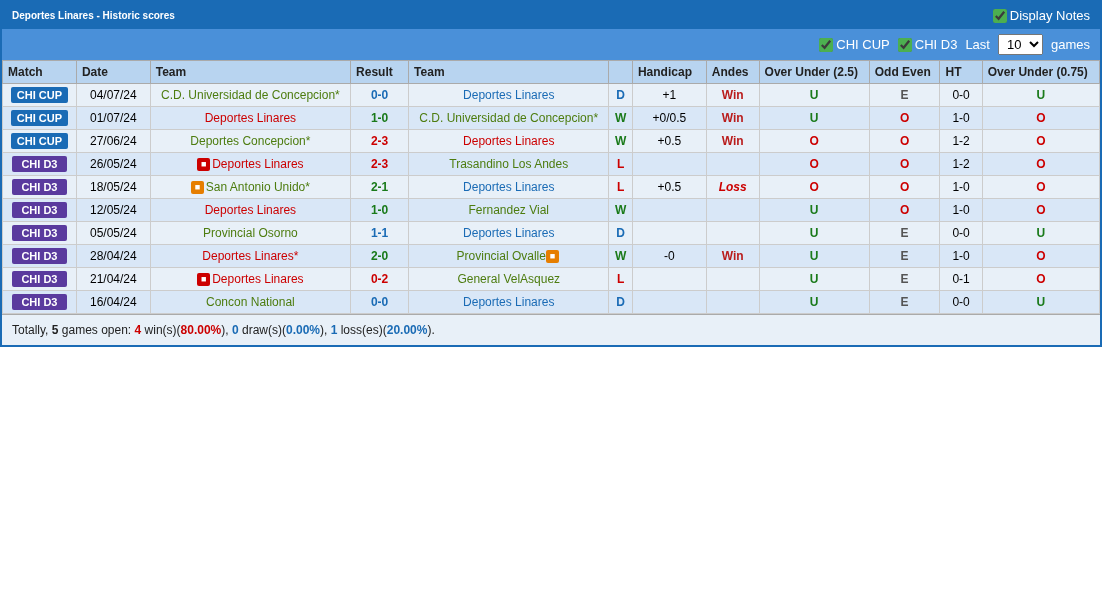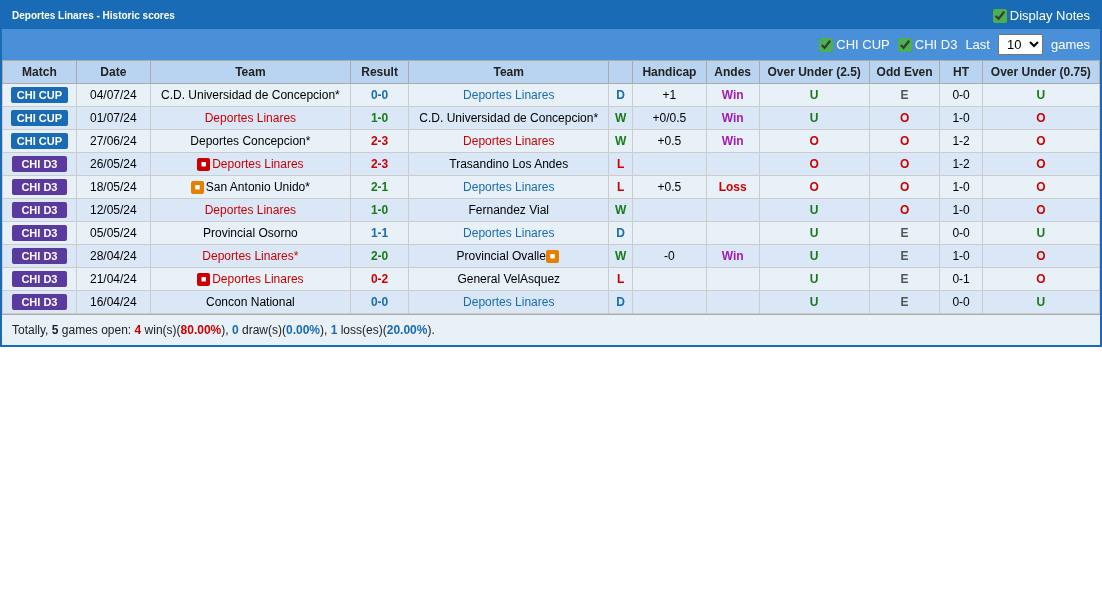--- a/index.html
+++ b/index.html
@@ -8,35 +8,35 @@
     .header { background: #1a6bb5; color: #fff; padding: 6px 10px; display: flex; align-items: center; justify-content: space-between; }
     .header-title { font-size: 10px; font-weight: bold; }
     .header-right { display: flex; align-items: center; gap: 6px; }
     .checkbox-label { display: flex; align-items: center; gap: 3px; color: #fff; font-size: 13px; }
     .checkbox-label input { accent-color: #4caf50; width: 14px; height: 14px; }
     .filter-row { background: #4a90d9; padding: 5px 10px; display: flex; align-items: center; justify-content: flex-end; gap: 8px; color: #fff; font-size: 13px; }
     .filter-row label { display: flex; align-items: center; gap: 3px; }
     .filter-row select { font-size: 13px; padding: 1px 4px; }
     table { width: 100%; border-collapse: collapse; }
     thead tr { background: #b8d4f0; }
-    thead th { border: 1px solid #aaa; padding: 4px 5px; text-align: center; font-size: 12px; font-weight: bold; color: #222; vertical-align: middle; }
+    thead th { border: 1px solid #aaa; padding: 4px 5px; text-align: left; font-size: 12px; font-weight: bold; color: #222; vertical-align: middle; }
     tbody tr { background: #e8f0f8; }
     tbody tr:nth-child(even) { background: #d9e7f7; }
     tbody td { border: 1px solid #ccc; padding: 3px 5px; text-align: center; font-size: 12px; vertical-align: middle; }
     .match-tag { background: #1a6bb5; color: #fff; font-size: 11px; font-weight: bold; padding: 2px 6px; border-radius: 2px; display: inline-block; text-align: center; min-width: 55px; }
     .chi-cup { background: #1a6bb5; }
     .chi-d3 { background: #5a3a9e; }
     .result-green { color: #1a7a1a; font-weight: bold; }
     .result-red { color: #cc0000; font-weight: bold; }
     .result-blue { color: #1a6bb5; font-weight: bold; }
     .team-red { color: #cc0000; }
     .team-blue { color: #1a6bb5; }
-    .team-black { color: #000000; }
-    .win-text { color: #a21caf; font-weight: bold; }
-    .loss-text { color: #cc0000; font-weight: bold; }
+    .team-black { color: #4d7c0f; }
+    .win-text { color: #b91c1c; font-weight: bold; }
+    .loss-text { color: #cc0000; font-weight: bold; font-style: italic; }
     .u-text { color: #1a7a1a; font-weight: bold; }
     .o-text { color: #cc0000; font-weight: bold; }
     .e-text { color: #555; font-weight: bold; }
     .summary { background: #e8f0f8; padding: 6px 10px; font-size: 12px; color: #222; border-top: 1px solid #aaa; }
     .summary p { padding: 2px 0; }
     .bold-num { font-weight: bold; }
     .red-num { color: #cc0000; font-weight: bold; }
     .blue-num { color: #1a6bb5; font-weight: bold; }
     .icon-red { display: inline-block; width: 13px; height: 13px; background: #cc0000; border-radius: 2px; vertical-align: middle; margin-right: 2px; color: #fff; font-size: 9px; text-align: center; line-height: 13px; font-weight: bold; }
     .icon-orange { display: inline-block; width: 13px; height: 13px; background: #e67e00; border-radius: 2px; vertical-align: middle; margin-right: 2px; color: #fff; font-size: 9px; text-align: center; line-height: 13px; font-weight: bold; }

